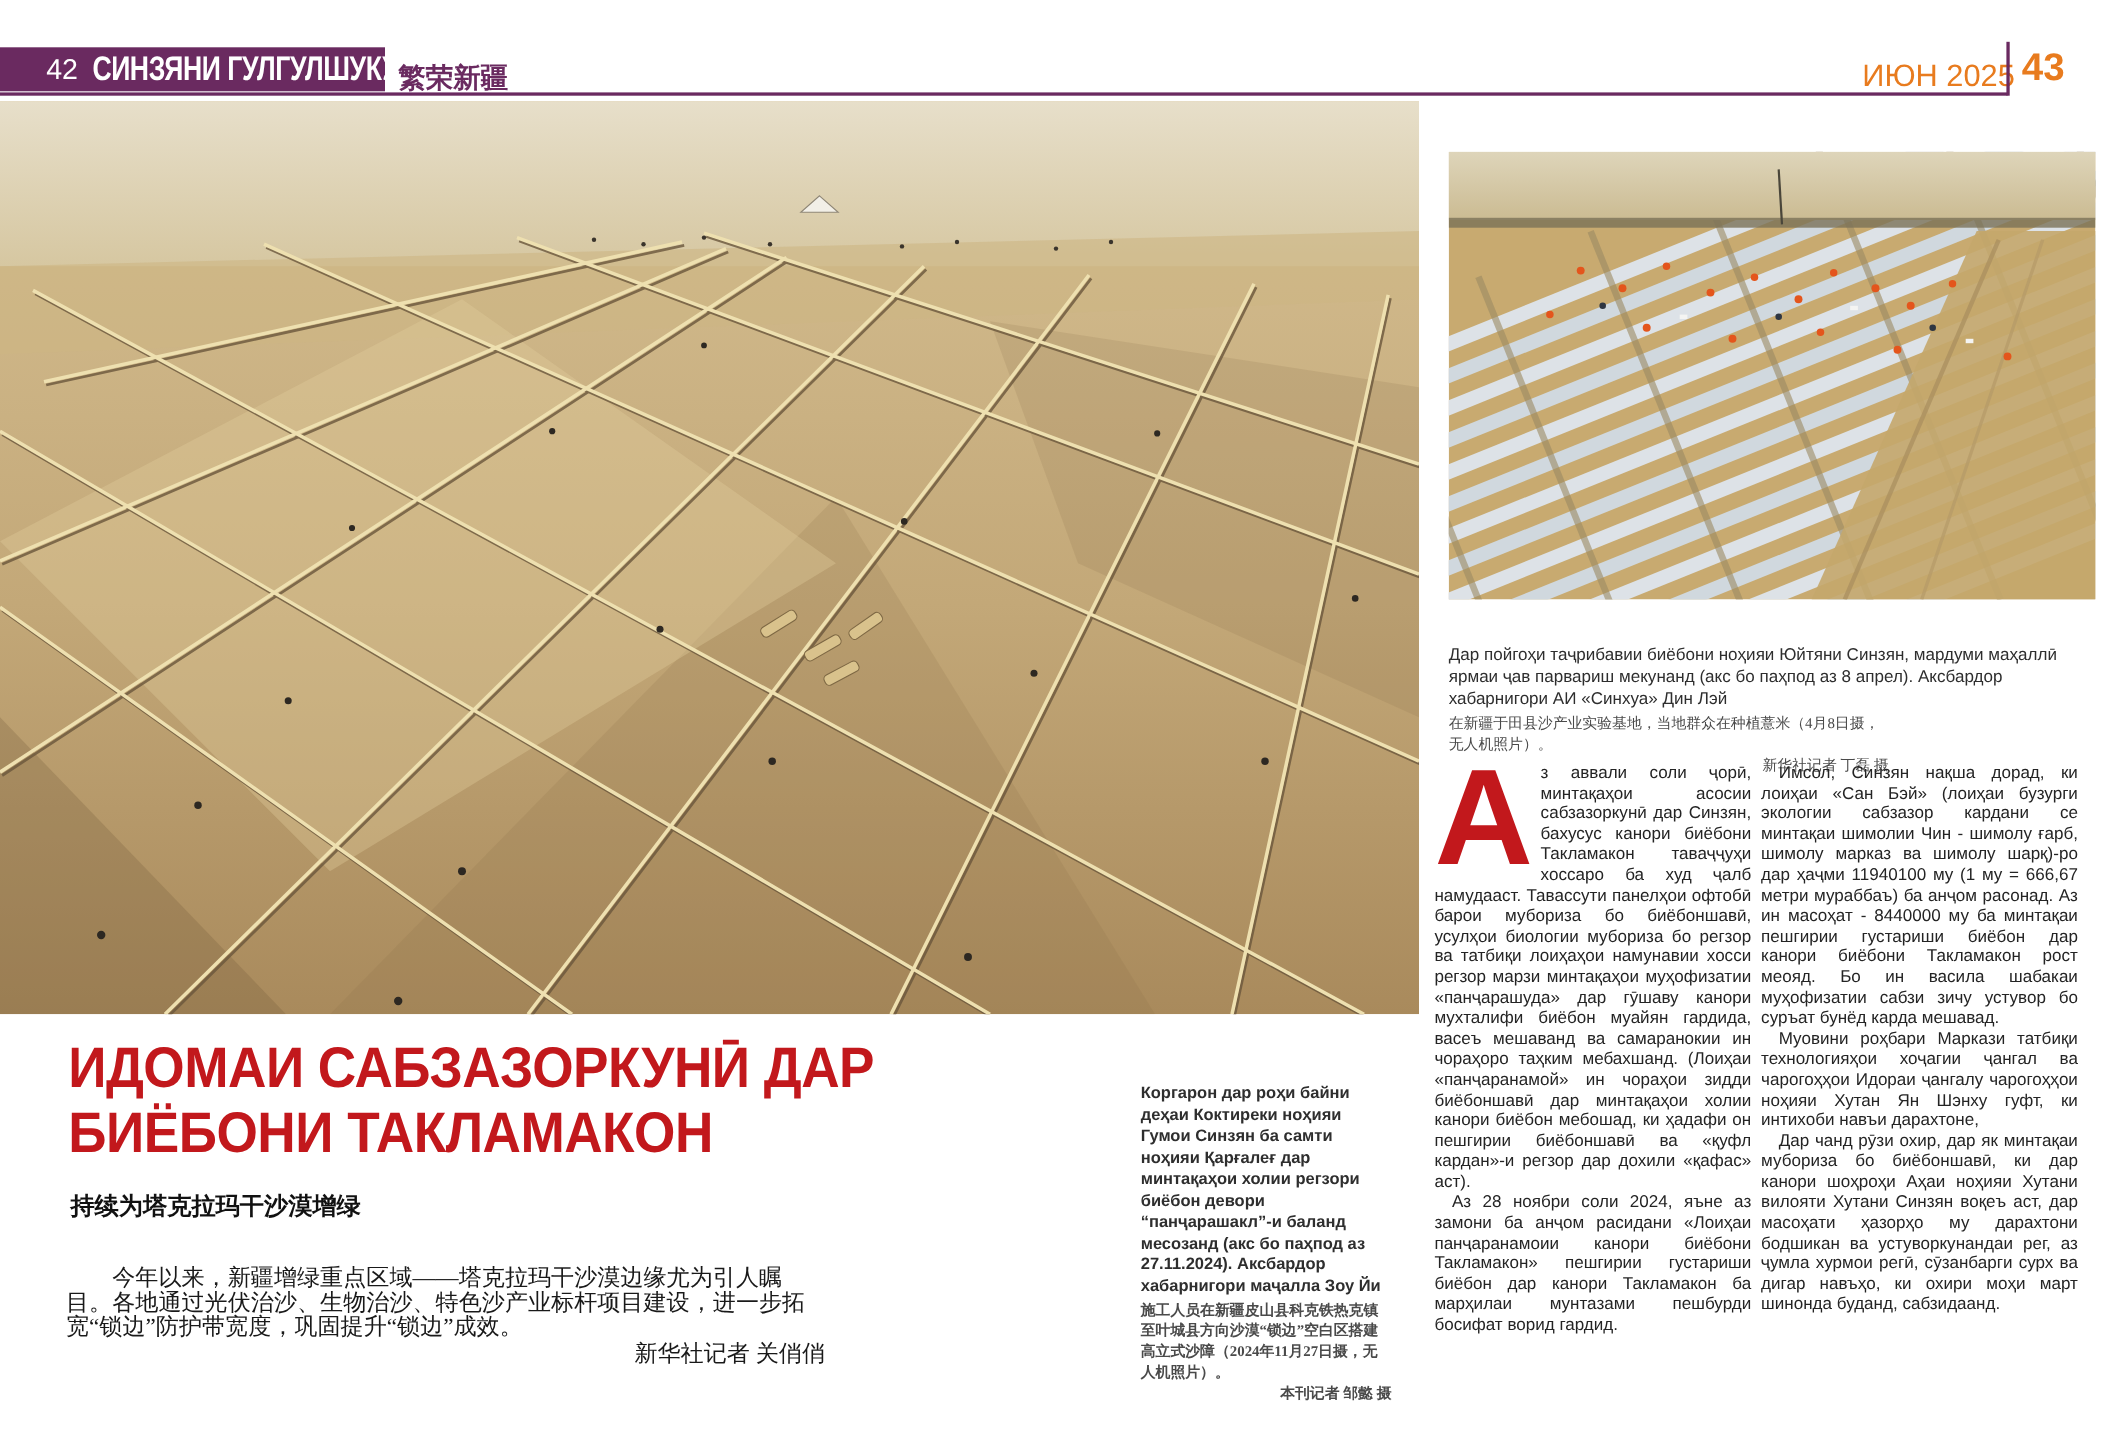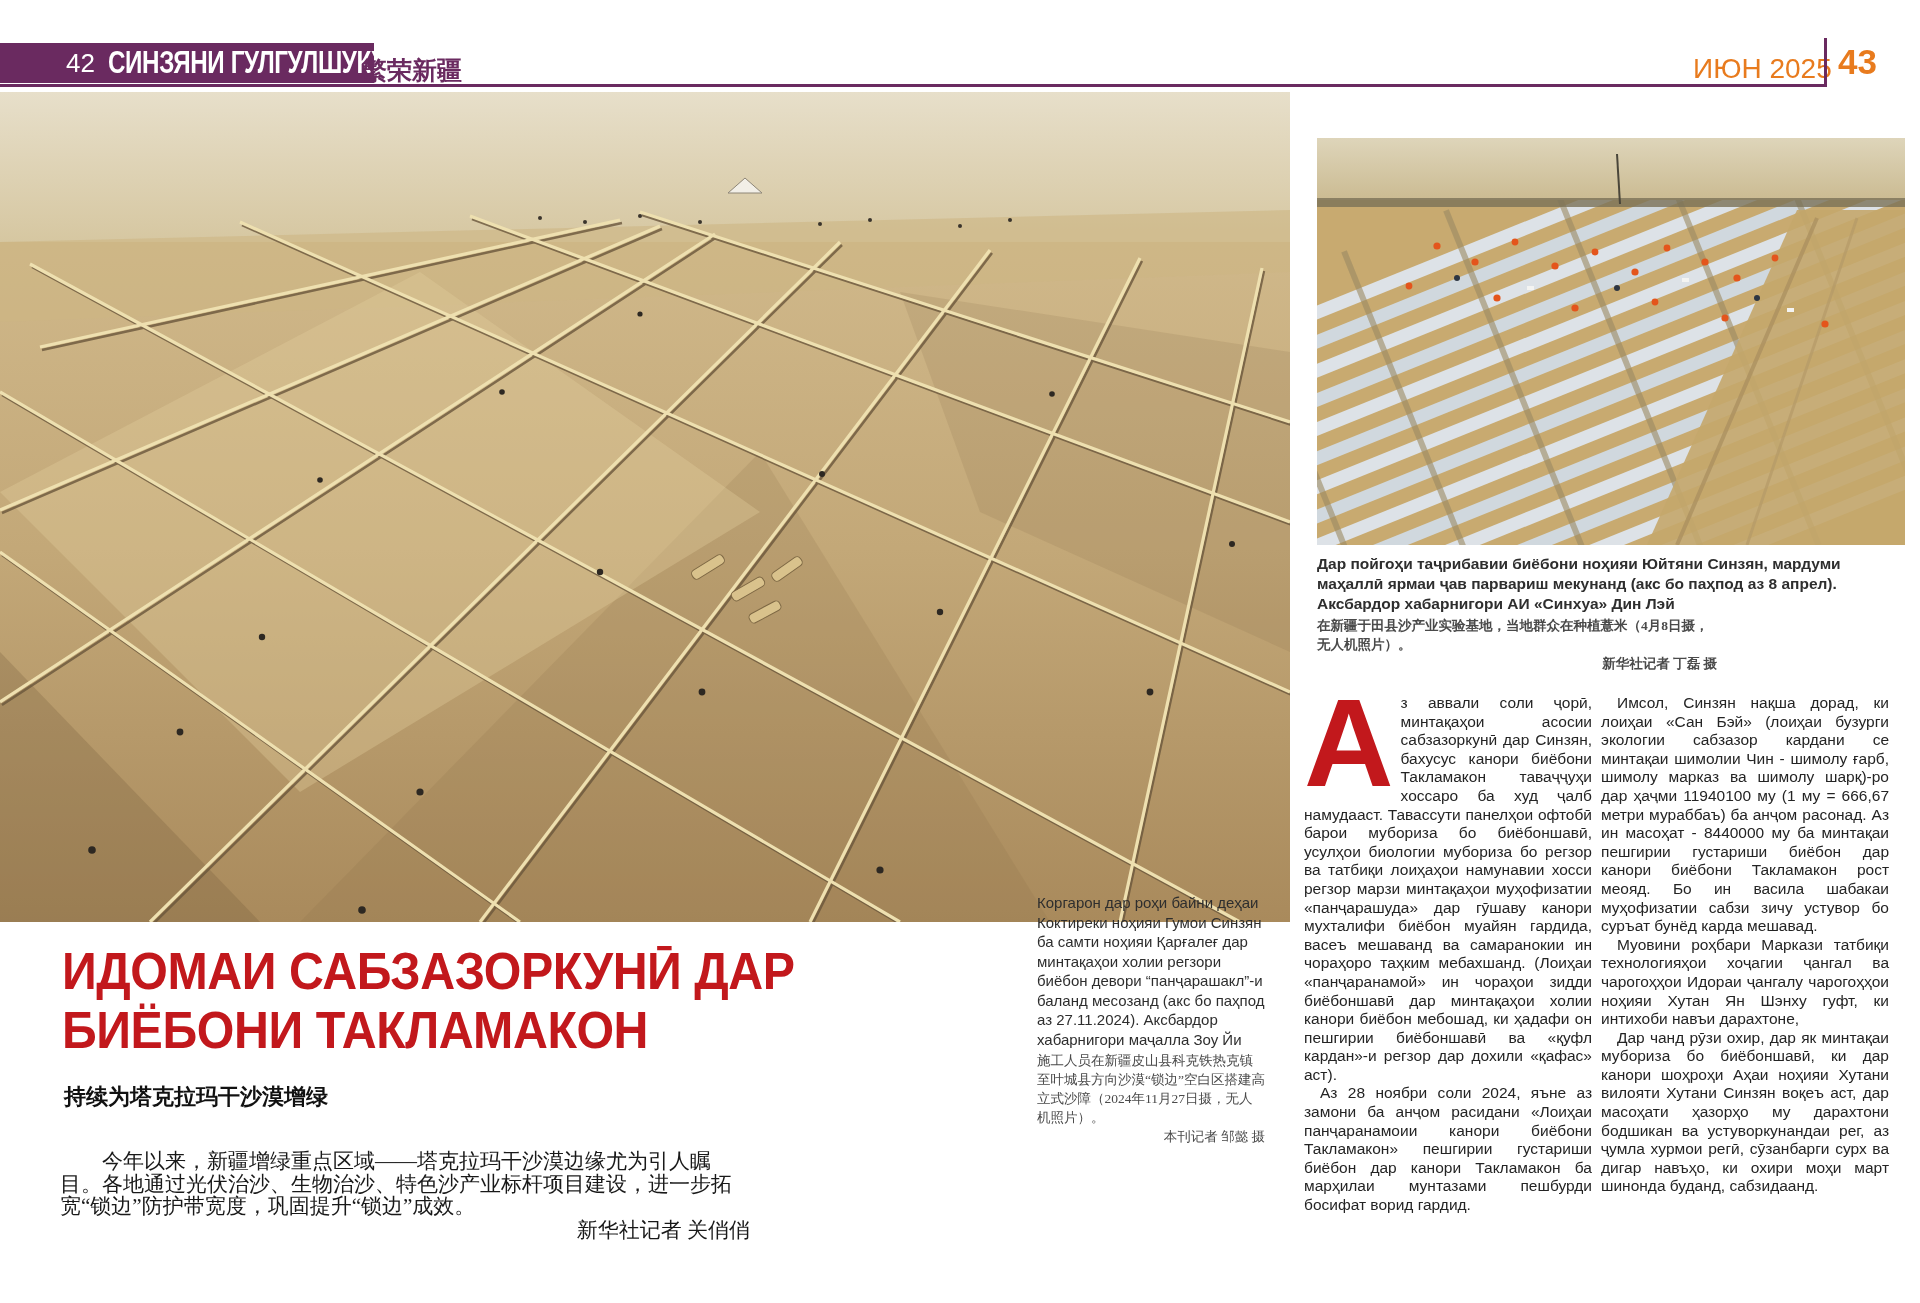--- a/index.html
+++ b/index.html
@@ -1,58 +1,58 @@
 <!DOCTYPE html>
 <html><head>
 <meta charset="utf-8">
 <style>
   html,body{margin:0;padding:0;background:#e8e8e8;}
   .page{position:relative;width:1920px;height:1303px;background:#ffffff;overflow:hidden;
         font-family:"Liberation Sans",sans-serif;color:#1c1c1c;}
 
   
   .banner{position:absolute;left:0;top:43px;width:350px;height:40px;background:#6a2a60;
-          color:#fff;display:flex;align-items:center;padding-left:24px;}
+          color:#fff;display:flex;align-items:center;}
   .pgnum-left{font-size:26px;margin-left:42px;font-weight:400;}
   .banner-title{font-size:31px;font-weight:bold;margin-left:13px;letter-spacing:-.5px;
                 transform:scaleX(.78);transform-origin:left center;white-space:nowrap;}
   .banner-cn{position:absolute;left:362px;top:54px;color:#6a2a60;font-weight:bold;
              font-family:"Liberation Serif",serif;font-size:25px;}
   .issue-date{position:absolute;left:1693px;top:53px;color:#e87b1e;font-size:28px;white-space:nowrap;}
   .pgnum-right{position:absolute;left:1838px;top:42px;color:#e87b1e;font-size:35px;font-weight:bold;}
   .header-rule{position:absolute;left:0;top:84px;width:1825px;height:3px;background:#6a2a60;}
   .header-vline{position:absolute;left:1824px;top:38px;width:3px;height:49px;background:#6a2a60;}
 
   
   .photo-left{position:absolute;left:0;top:92px;width:1290px;height:830px;}
   .photo-right{position:absolute;left:1317px;top:138px;width:588px;height:407px;}
   .photo-left svg,.photo-right svg{display:block;width:100%;height:100%;}
 
   
-  .cap-left{position:absolute;left:1037px;top:893px;width:228px;}
+  .cap-left{position:absolute;left:1037px;top:984px;width:228px;font-weight:bold;}
   .cap-tj{margin:0;font-size:15px;line-height:19.5px;color:#2e2e2e;}
   .cap-cn{margin:2px 0 0 0;font-family:"Liberation Serif",serif;font-size:13.5px;
           line-height:19px;color:#4a4a4a;}
   .cap-credit{margin:1px 0 0 0;font-family:"Liberation Serif",serif;font-size:13.5px;
               color:#4a4a4a;text-align:right;}
 
   
   .headline{position:absolute;left:62px;top:942px;color:#c2181c;font-weight:bold;
             font-size:52px;line-height:59px;letter-spacing:-.5px;white-space:nowrap;
             transform:scaleX(.93);transform-origin:left top;}
   .headline-cn{position:absolute;left:64px;top:1082px;font-size:22px;font-weight:600;color:#111;}
 
   
   .intro{position:absolute;left:60px;top:1150px;width:690px;
          font-family:"Liberation Serif",serif;font-size:21px;line-height:22.5px;color:#191919;}
   .intro p{margin:0;text-indent:2em;}
   .intro .intro-credit{text-indent:0;text-align:right;margin-top:1px;}
 
   
-  .cap-right{position:absolute;left:1317px;top:554px;width:578px;font-weight:bold;}
+  .cap-right{position:absolute;left:1317px;top:586px;width:578px;}
   .cap-right .cap-tj{font-size:15.5px;line-height:20px;}
   .cap-cn-wrap{width:400px;}
 
   
   .col{position:absolute;top:694px;width:288px;font-size:15.5px;line-height:18.6px;
        text-align:justify;color:#242424;}
   .col1{left:1304px;}
   .col2{left:1601px;}
   .para{margin:0;}
   .ind{text-indent:16px;}

